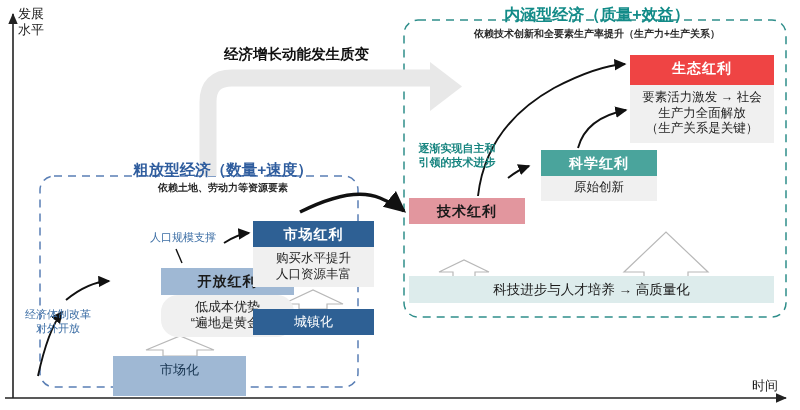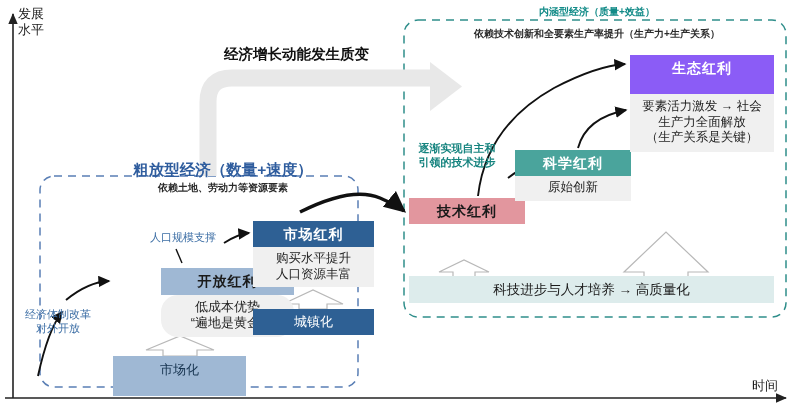--- a/index.html
+++ b/index.html
@@ -45,21 +45,21 @@
     color: #2b2b2b;
     white-space: nowrap;
   }
   #ext-title {
     left: 98px; top: 160px; width: 250px;
     font-size: 15.5px; color: #2f5d9e;
   }
   #ext-sub { left: 98px; top: 181px; width: 250px; }
   #int-title {
     left: 432px; top: 5px; width: 330px;
-    font-size: 10px; color: #128b88; text-align: center;
+    font-size: 16px; color: #128b88; text-align: center;
   }
   #int-sub { left: 412px; top: 27px; width: 370px; }
 
   
   .card { position: absolute; }
   .card-head {
     text-align: center;
     font-weight: bold;
     color: #ffffff;
     letter-spacing: 1px;
@@ -103,31 +103,31 @@
     background: #2e6094; font-size: 13px; line-height: 26px;
   }
 
   #card-tech { left: 409px; top: 198px; width: 116px; }
   #card-tech .card-head {
     background: #e2969e; color: #1a1a1a;
     font-size: 14px; line-height: 26px; height: 26px;
   }
   #card-tech .card-body { font-size: 12.5px; padding: 4px 0 5px; }
 
-  #card-science { left: 515px; top: 150px; width: 116px; }
+  #card-science { left: 541px; top: 150px; width: 116px; }
   #card-science .card-head {
     background: #4aa49c; font-size: 14px;
     line-height: 26px; height: 26px;
   }
   #card-science .card-body { font-size: 12.5px; padding: 4px 0 5px; }
 
   #card-eco { left: 630px; top: 55px; width: 144px; }
   #card-eco .card-head {
-    background: #8b5cf6; font-size: 14px;
-    line-height: 26px; height: 39px;
+    background: #ef4444; font-size: 14px;
+    line-height: 26px; height: 30px;
   }
   #card-eco .card-body { font-size: 12.5px; padding: 5px 0 6px; }
 
   #bar-bottom {
     position: absolute;
     left: 409px; top: 276px; width: 365px; height: 27px;
     background: #ddecec; color: #1a1a1a;
     font-size: 13.5px; line-height: 27px; text-align: center;
   }
 

